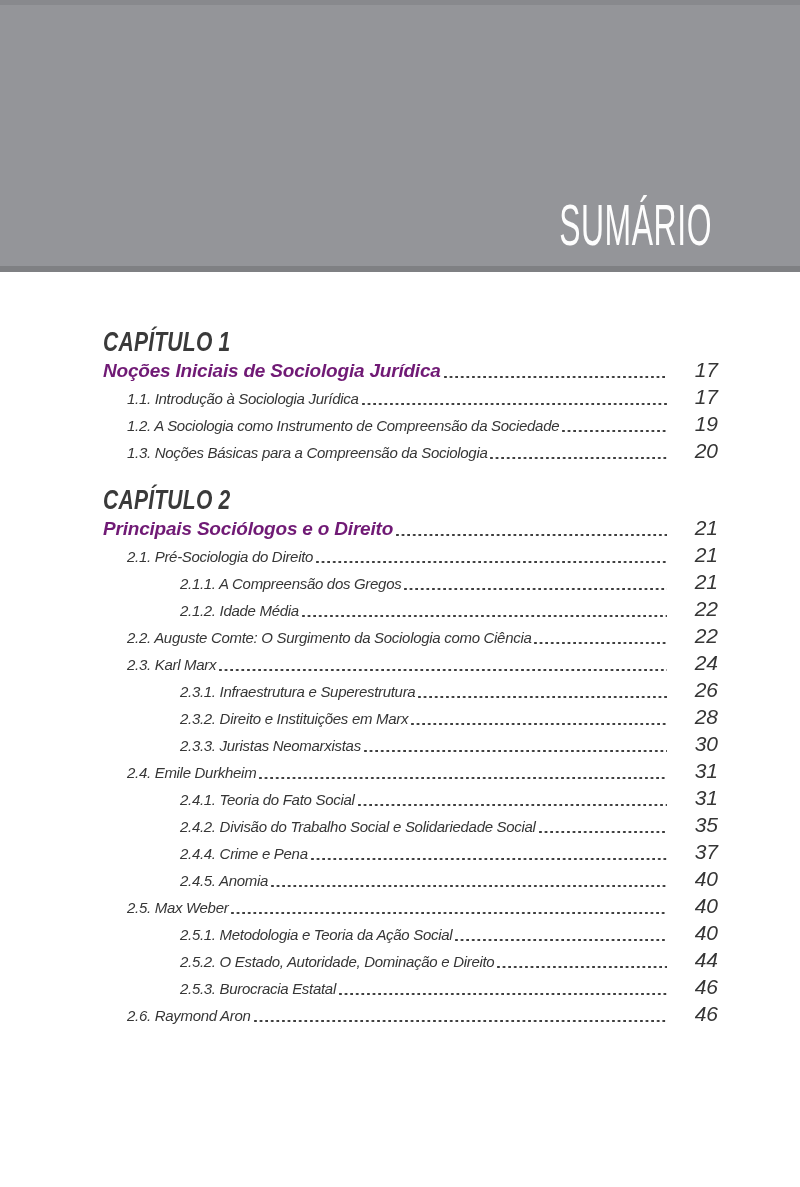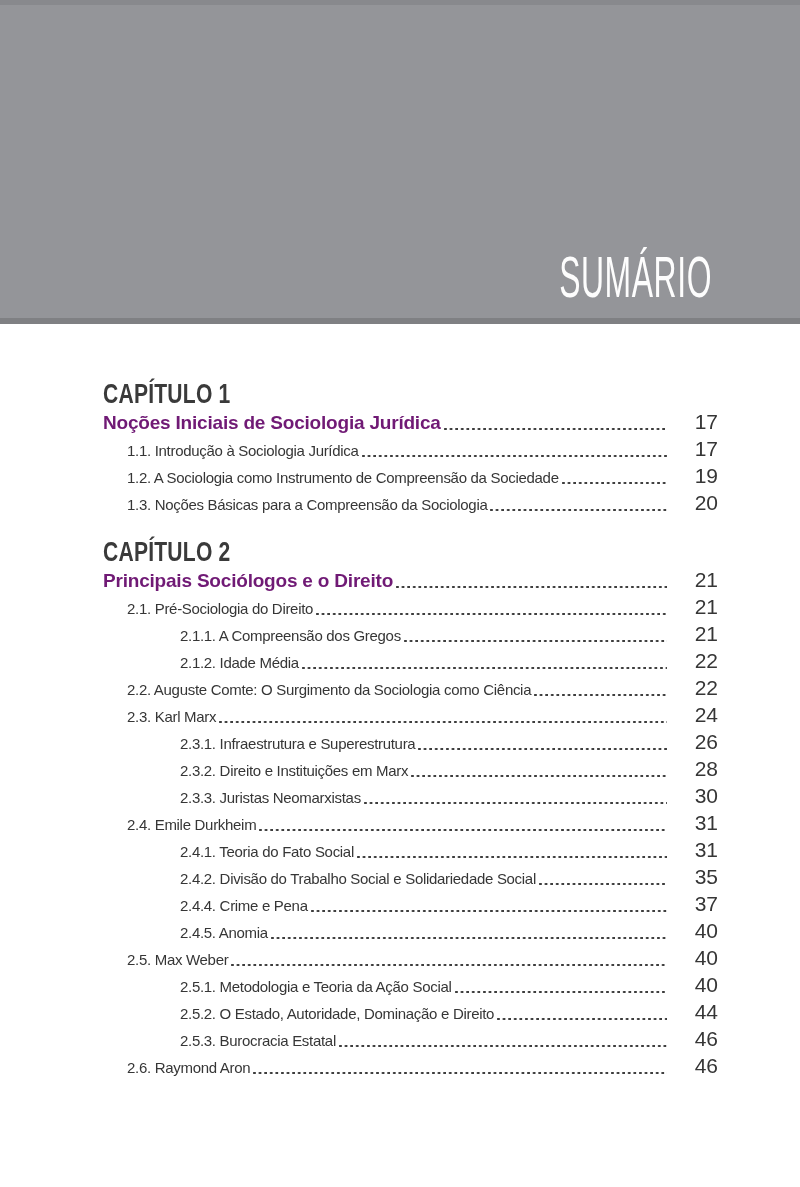--- a/index.html
+++ b/index.html
@@ -10,21 +10,21 @@
     position: relative;
     font-family: "Liberation Sans", sans-serif;
     color: #363636;
     overflow: hidden;
   }
 
   
   .header-band {
     position: relative;
     width: 800px;
-    height: 324px;
+    height: 272px;
     background: #949599;
   }
   .header-band::before {
     content: "";
     position: absolute;
     top: 0; left: 0; right: 0;
     height: 5px;
     background: rgba(0,0,0,0.08);
   }
   .header-band::after {
@@ -45,21 +45,21 @@
     letter-spacing: 1px;
     transform: scaleX(0.56);
     transform-origin: right center;
     white-space: nowrap;
   }
 
   
   .toc {
     padding: 56px 82px 0 103px;
   }
-  .chapter-block { margin-top: 0; }
+  .chapter-block { margin-top: 0; font-style: italic; }
   .chapter-block + .chapter-block { margin-top: 20px; }
 
   .chapter-heading {
     font-size: 27px;
     font-weight: 700;
     color: #3a3a3a;
     line-height: 29px;
     letter-spacing: 0.3px;
     transform: scaleX(0.78);
     transform-origin: left center;

